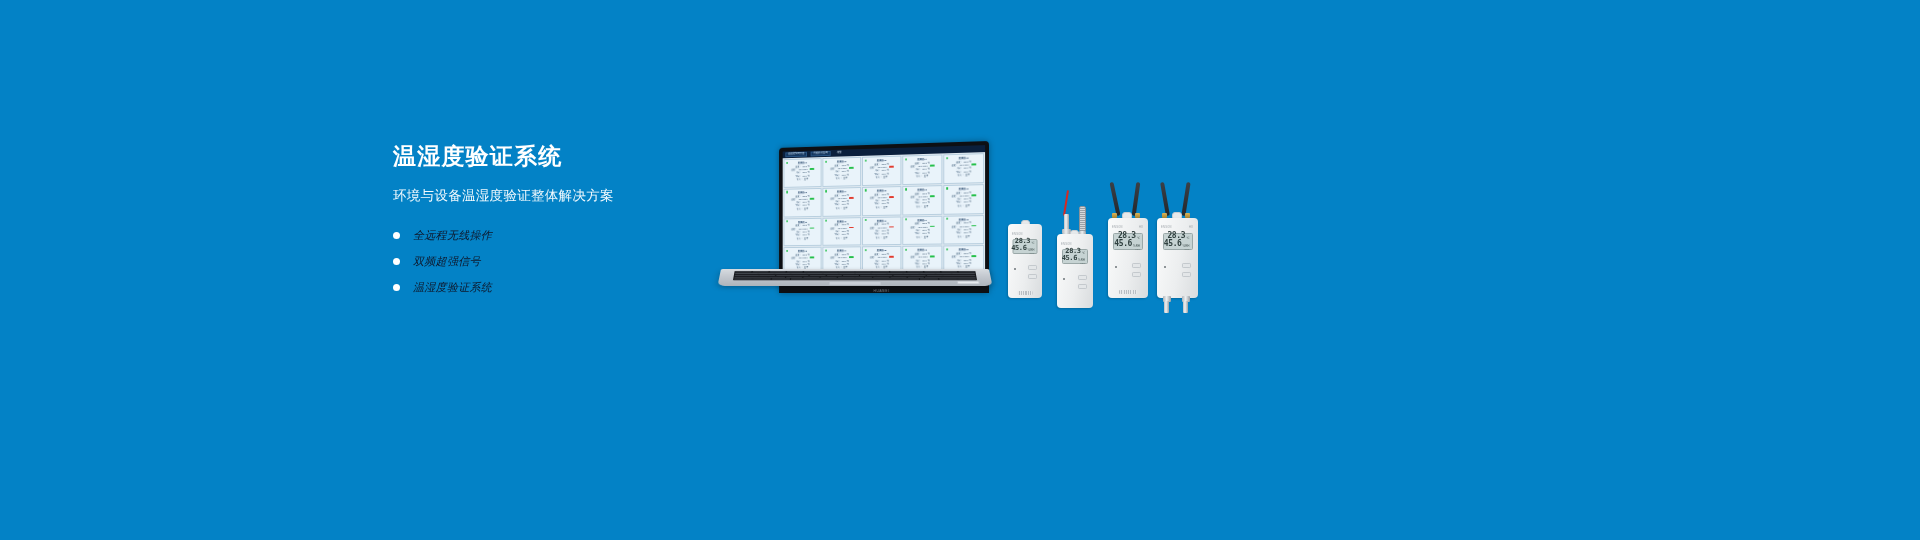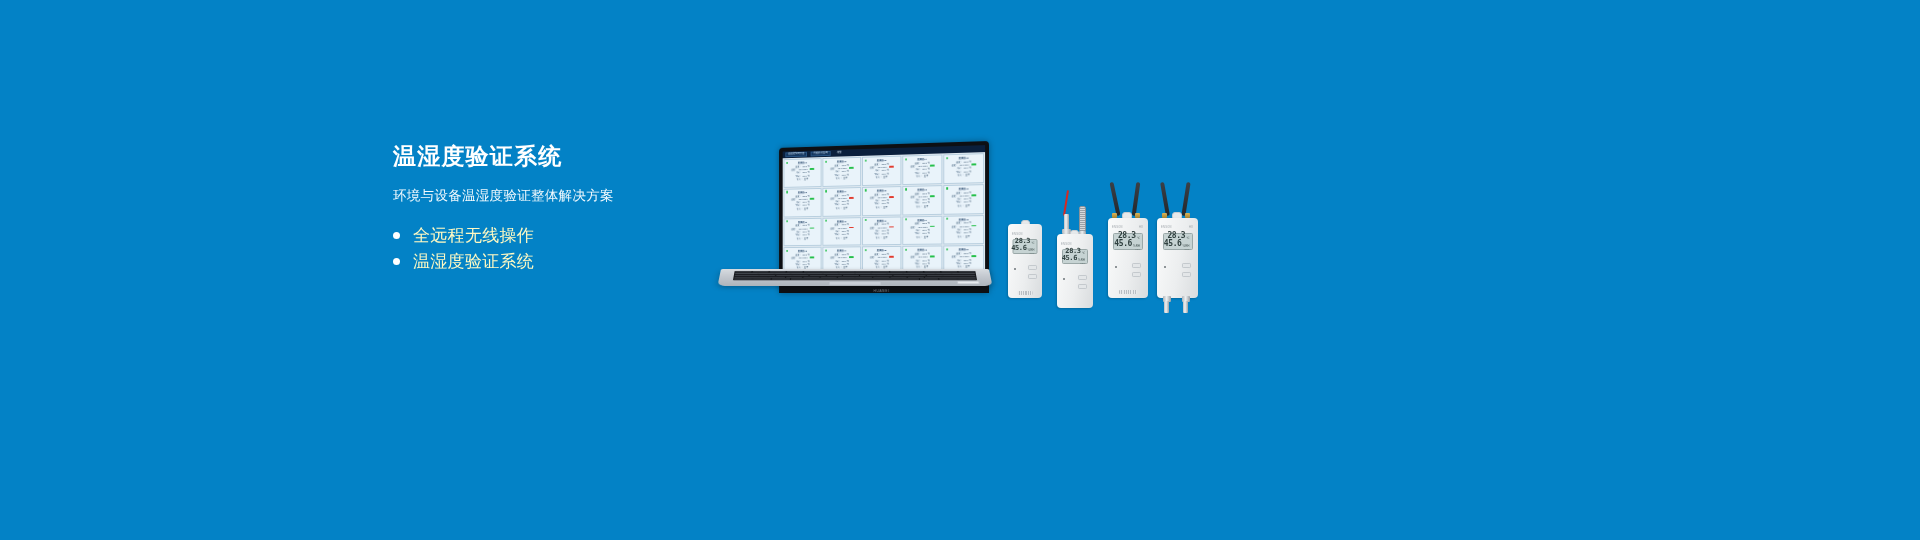--- a/index.html
+++ b/index.html
@@ -48,24 +48,25 @@
     margin-bottom: 1px;
   }
   .bullet-dot {
     width: 7px; height: 7px;
     border-radius: 50%;
     background: #ffffff;
     margin-right: 13px;
     flex: 0 0 auto;
   }
   .bullet-label {
-    font-size: 17px;
-    color: #fef9c3;
+    font-size: 11px;
+    color: #0f172a;
     letter-spacing: .3px;
     white-space: nowrap;
+    font-style: italic;
   }
 
   
   .laptop {
     position: absolute;
     left: 721px; top: 141px;
     width: 268px; height: 156px;
   }
   .laptop-lid {
     position: absolute;
@@ -360,20 +361,24 @@
 
 <div class="banner">
 
   <div class="copy">
     <div class="copy-title">温湿度验证系统</div>
     <div class="copy-sub">环境与设备温湿度验证整体解决方案</div>
     <ul class="bullets">
       <li class="bullet">
         <span class="bullet-dot"></span>
         <span class="bullet-label">全远程无线操作</span>
+      </li>
+      <li class="bullet">
+        <span class="bullet-dot"></span>
+        <span class="bullet-label">双频超强信号</span>
       </li>
       <li class="bullet">
         <span class="bullet-dot"></span>
         <span class="bullet-label">温湿度验证系统</span>
       </li>
     </ul>
   </div>
 
   <div class="laptop">
 

